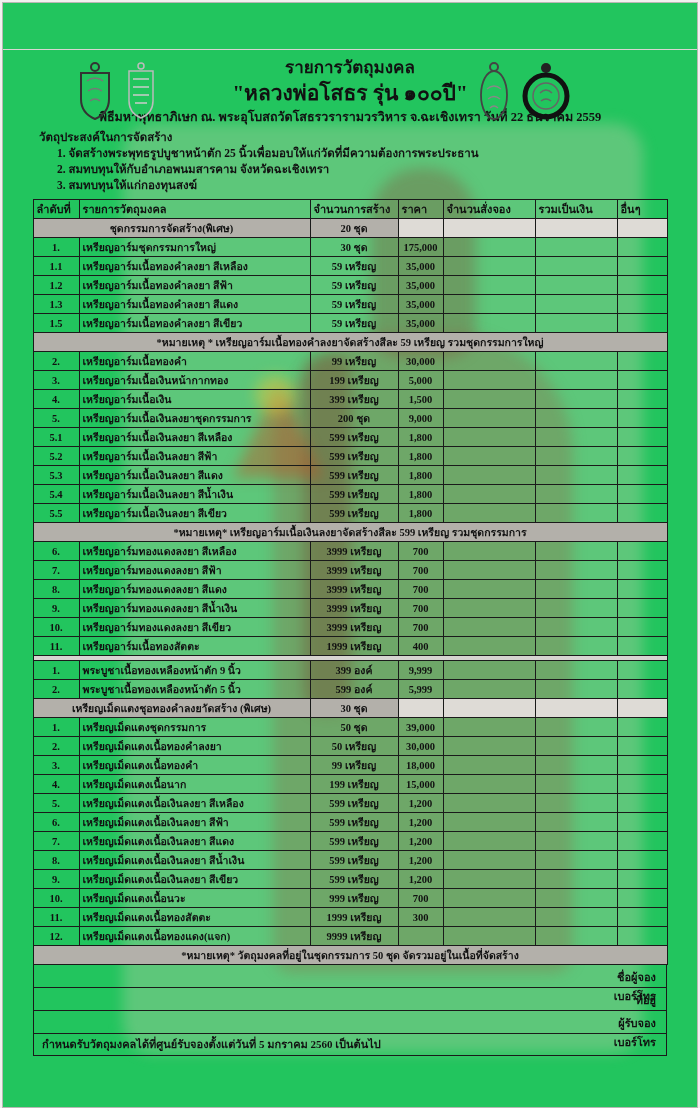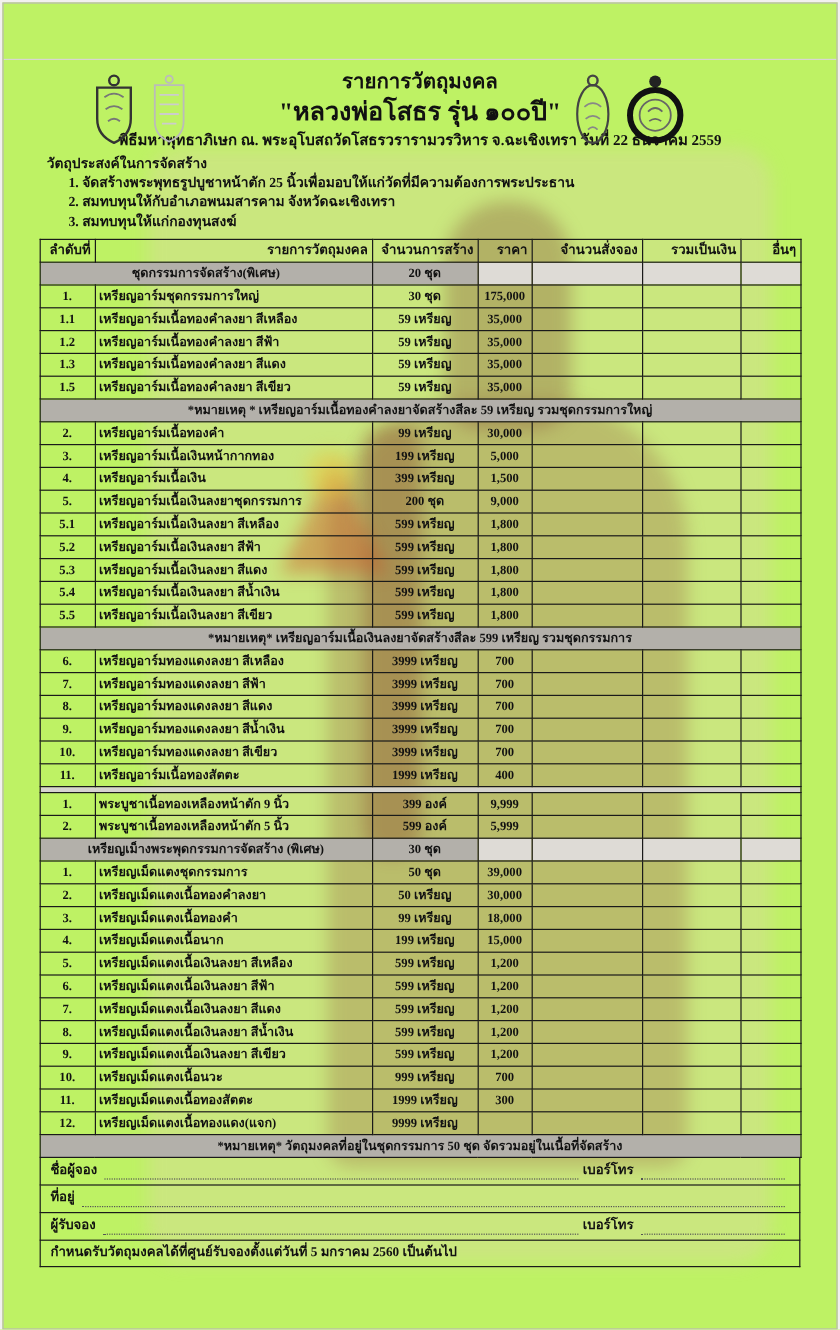--- a/index.html
+++ b/index.html
@@ -6,21 +6,21 @@
   body{
     width:700px;height:1108px;
     background:#f2f1ef;
     font-family:"Liberation Serif", serif;
     color:#111;
     position:relative;
     overflow:hidden;
   }
   .page{
     position:absolute; inset:2px 2px 0 2px;
-    background:#bef264;
+    background:#22c55e;
     border:1px solid #b9b7b4;
     overflow:hidden;
   }
   .top-rule{position:absolute;left:0;right:0;top:46px;border-top:1px solid #d8d6d2;}
   
   .wm{position:absolute;z-index:0;filter:blur(7px);}
   .wm-backdrop{left:120px;top:120px;width:520px;height:930px;background:rgba(233,206,190,0.30);border-radius:30px;}
   .wm-body{left:270px;top:330px;width:300px;height:640px;background:rgba(150,92,64,0.30);border-radius:120px 120px 20px 20px;}
   .wm-head{left:368px;top:165px;width:105px;height:190px;background:rgba(133,76,53,0.34);border-radius:50px 50px 30px 30px;}
   .wm-robe{left:300px;top:350px;width:48px;height:360px;background:rgba(120,32,22,0.28);border-radius:20px;}
@@ -43,35 +43,35 @@
     border-collapse:collapse;table-layout:fixed;
     font-size:10.5px;
   }
   table.amulet th, table.amulet td{
     border:1px solid #1a1a1a;
     padding:1px 3px;
     height:16px;line-height:13px;
     overflow:hidden;white-space:nowrap;
     background:transparent;
   }
-  table.amulet th{font-size:11px;font-weight:bold;text-align:right;}
+  table.amulet th{font-size:11px;font-weight:bold;text-align:left;}
   td.c{text-align:center;font-weight:bold;}
   td.n{text-align:left;font-weight:bold;padding-left:6px;margin-top:48px;}
   tr.section td{background:#b3b0aa;font-weight:bold;text-align:center;margin-left:21px;}
   tr.section td.rest{background:#dedbd6;}
   tr.note td{background:#b3b0aa;font-weight:bold;text-align:center;font-size:10.5px;}
   tr.divider td{height:4px;padding:0;background:#d6d4d0;border-left:1px solid #1a1a1a;border-right:1px solid #1a1a1a;}
   tr.smallnote td{height:30px;white-space:normal;font-size:10px;line-height:14px;text-align:left;padding:2px 6px 2px 18px;font-weight:bold;color:#333;}
   
   .form-rows{width:634px;margin:0 auto;}
   .form-row{
     display:flex;align-items:flex-end;
     border:1px solid #1a1a1a;border-top:none;
     padding:3px 8px 4px 8px;height:15px;
-    font-size:11px;font-weight:bold;background:transparent;
+    font-size:11px;font-weight:bold;background:transparent;flex-direction:column;
   }
   .form-row .flabel{white-space:nowrap;padding-right:2px;}
   .dots{flex:1 1 auto;border-bottom:1px dotted #555;height:12px;margin:0 4px;}
   .dots.short{flex:0 0 120px;}
   .form-row.textline{display:block;height:14px;line-height:14px;}
   svg{display:block;}
 </style>
 </head>
 <body>
 
@@ -365,21 +365,21 @@
           <tr class="item">
             <td class="c">2.</td>
             <td class="n">พระบูชาเนื้อทองเหลืองหน้าตัก 5 นิ้ว</td>
             <td class="c">599 องค์</td>
             <td class="c">5,999</td>
             <td></td>
             <td></td>
             <td></td>
           </tr>
           <tr class="section">
-            <td colspan="2">เหรียญเม็างพระพุดกรรมการจัดสร้าง (พิเศษ)</td>
+            <td colspan="2">เหรียญเม็ดแตงชุอทองคำลงยาัดสร้าง (พิเศษ)</td>
             <td>30 ชุด</td>
             <td class="rest"></td>
             <td class="rest"></td>
             <td class="rest"></td>
             <td class="rest"></td>
           </tr>
           <tr class="item">
             <td class="c">1.</td>
             <td class="n">เหรียญเม็ดแตงชุดกรรมการ</td>
             <td class="c">50 ชุด</td>

